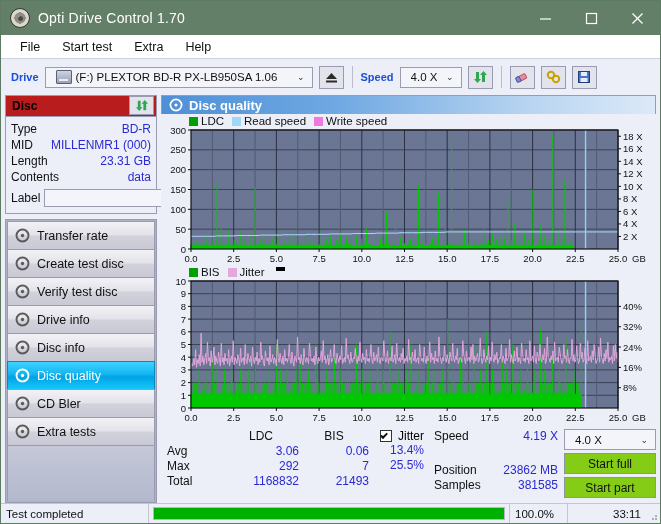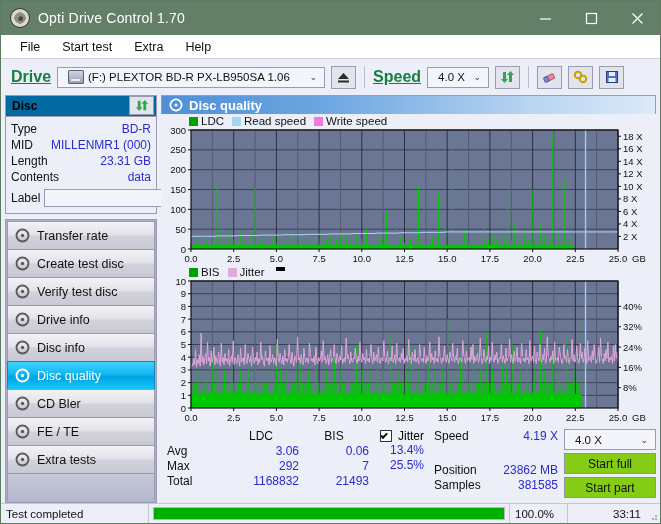--- a/index.html
+++ b/index.html
@@ -46,21 +46,21 @@
   .menubar {
     height: 24px; background: #ffffff; display: flex; align-items: center;
     padding-left: 8px; flex: none; border-bottom: 1px solid #cfcfdd;
   }
   .menu-item { padding: 2px 11px; font-size: 12.5px; color: #111; }
   
   .driverow {
     height: 36px; background: #eceef8; display: flex; align-items: center;
     padding: 0 6px; flex: none; gap: 6px;
   }
-  .lbl-bold { font-weight: bold; font-size: 16px; color: #15803d; text-decoration: underline; }
+  .lbl-bold { font-weight: bold; font-size: 11px; color: #1d4ed8; }
   .combo {
     height: 21px; background: #f4f4fb; border: 1px solid #9a9ab0;
     display: flex; align-items: center; padding: 0 2px 0 10px;
     font-size: 11.5px; color: #111;
   }
   .combo .cvalue { white-space: nowrap; overflow: hidden; }
   .combo .arrow { margin-left: auto; padding: 0 5px 0 4px; color: #333; font-size: 9px; }
   #drive-combo { width: 268px; }
   #speed-combo { width: 62px; }
   .tb-btn {
@@ -72,21 +72,21 @@
     width: 16px; height: 14px; margin-right: 4px; flex: none; position: relative;
     background: linear-gradient(#cfd4e0,#97a0b4);
     border: 1px solid #59607a; border-radius: 1px;
   }
   .drive-mini:after{content:"";position:absolute;left:2px;bottom:2px;width:9px;height:2px;background:#e9ecf3;}
   
   .body { flex: 1; display: flex; padding: 0 4px 0 4px; gap: 4px; min-height: 0; }
   
   .leftcol { width: 152px; display: flex; flex-direction: column; flex: none; }
   .panel-hdr {
-    height: 22px; background: #0369a1; border: 1px solid #9a9ab0;
+    height: 22px; background: #b91c1c; border: 1px solid #9a9ab0;
     display: flex; align-items: center; padding-left: 6px; font-weight: bold; font-size: 12px;
     position: relative;
   }
   .panel-hdr .tb-btn { position: absolute; right: 2px; top: 0px; height: 19px; }
   .disc-box { border: 1px solid #9a9ab0; border-top: none; background: #eceef8; padding: 4px 5px 5px 5px; }
   .disc-row { display: flex; justify-content: space-between; font-size: 12px; line-height: 16px; }
   .disc-row .k { color: #111; }
   .disc-row .v { color: #2a2ad0; }
   .label-row { display: flex; align-items: center; gap: 4px; margin-top: 3px; }
   .label-row .k { color: #111; font-size: 12px; }
@@ -338,27 +338,20 @@
               <circle cx="8" cy="8" r="1.8" fill="#ffffff"></circle>
             </svg>
           <span>Disc quality</span>
         </div>
         <div class="navbtn">
           <svg class="disc-ico" viewBox="0 0 16 16">
               <circle cx="8" cy="8" r="6.4" fill="none" stroke="#5a5a5a" stroke-width="2"></circle>
               <circle cx="8" cy="8" r="1.8" fill="#5a5a5a"></circle>
             </svg>
           <span>CD Bler</span>
-        </div>
-        <div class="navbtn">
-          <svg class="disc-ico" viewBox="0 0 16 16">
-              <circle cx="8" cy="8" r="6.4" fill="none" stroke="#5a5a5a" stroke-width="2"></circle>
-              <circle cx="8" cy="8" r="1.8" fill="#5a5a5a"></circle>
-            </svg>
-          <span>FE / TE</span>
         </div>
         <div class="navbtn">
           <svg class="disc-ico" viewBox="0 0 16 16">
               <circle cx="8" cy="8" r="6.4" fill="none" stroke="#5a5a5a" stroke-width="2"></circle>
               <circle cx="8" cy="8" r="1.8" fill="#5a5a5a"></circle>
             </svg>
           <span>Extra tests</span>
         </div>
         <div class="nav-spacer"></div>
       </div>

